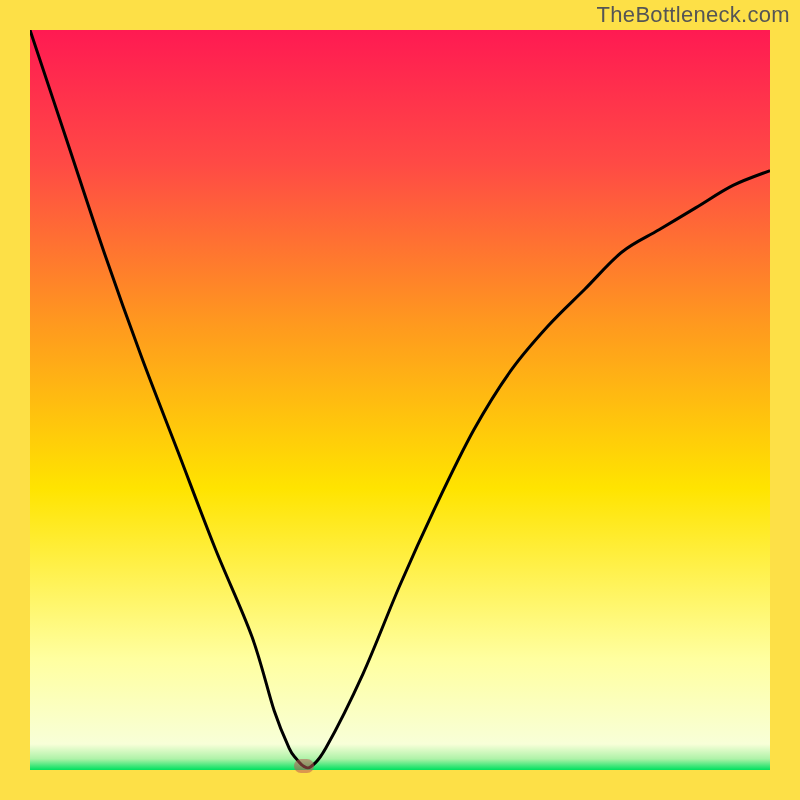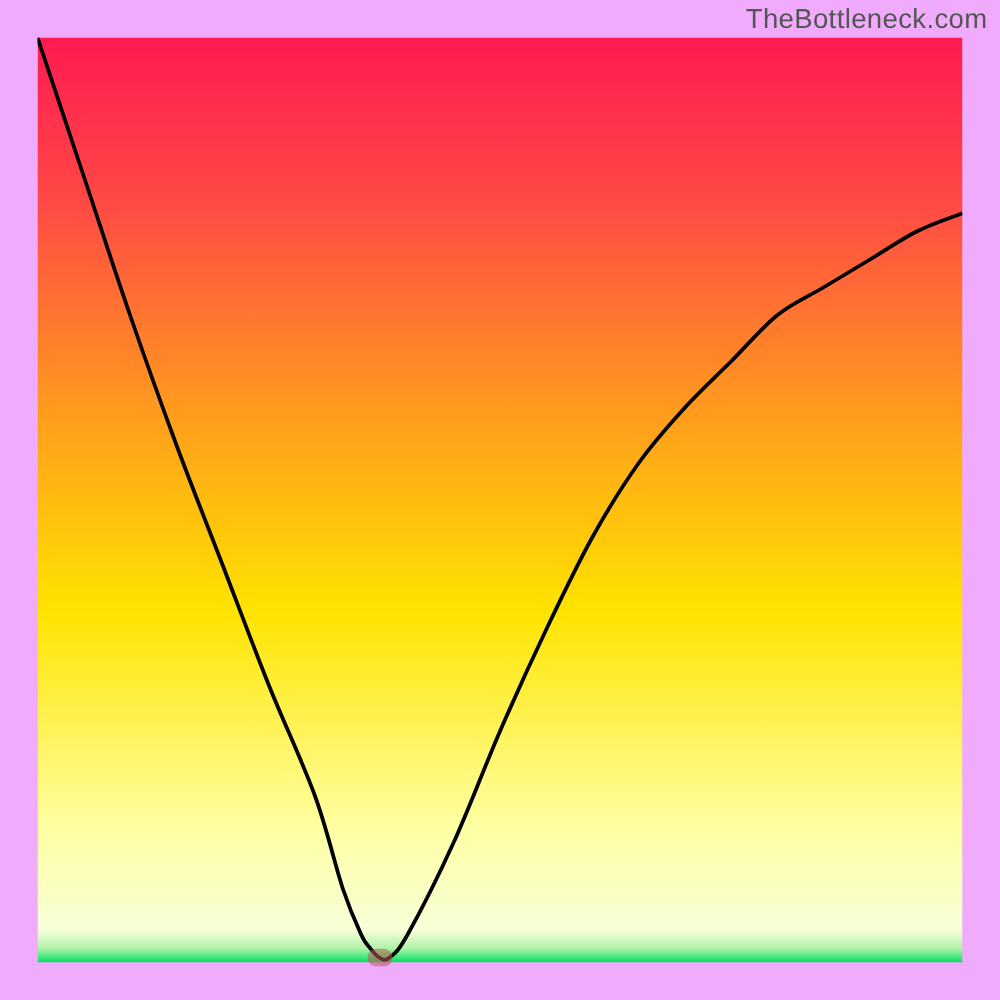--- a/index.html
+++ b/index.html
@@ -8,21 +8,21 @@
     width: 800px;
     height: 800px;
     background: #ffffff;
     overflow: hidden;
     font-family: Arial, Helvetica, sans-serif;
   }
   .outer {
     position: relative;
     width: 800px;
     height: 800px;
-    background: #f0abfc;
+    background: #fde047;
     box-sizing: border-box;
   }
   .watermark {
     position: absolute;
     top: 2px;
     right: 10px;
     color: #555555;
     font-size: 22px;
     font-weight: 500;
     letter-spacing: 0.3px;

